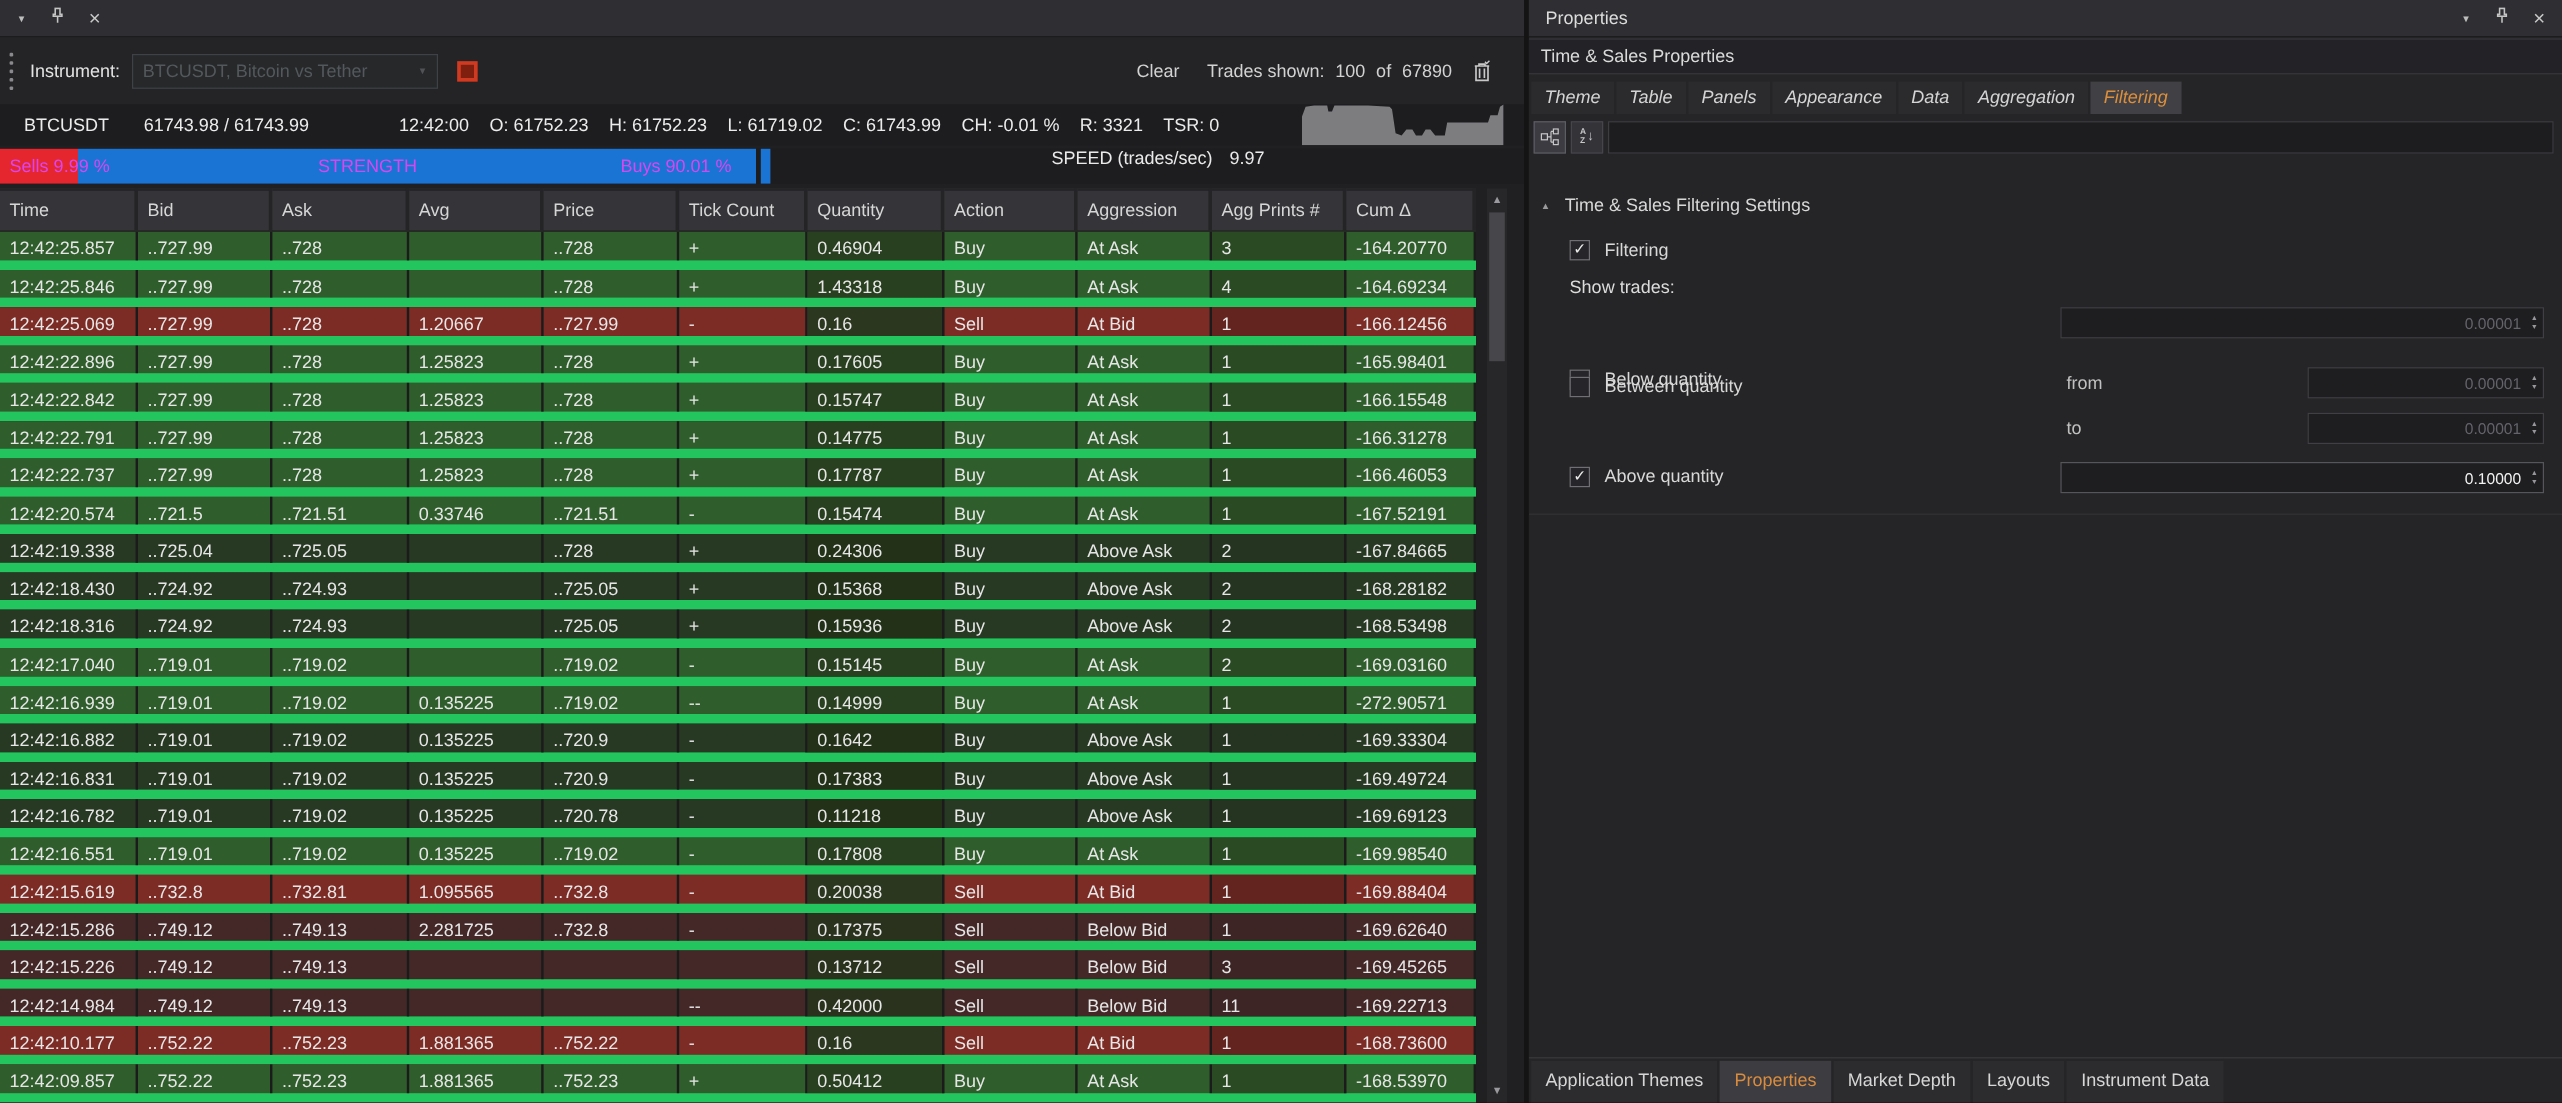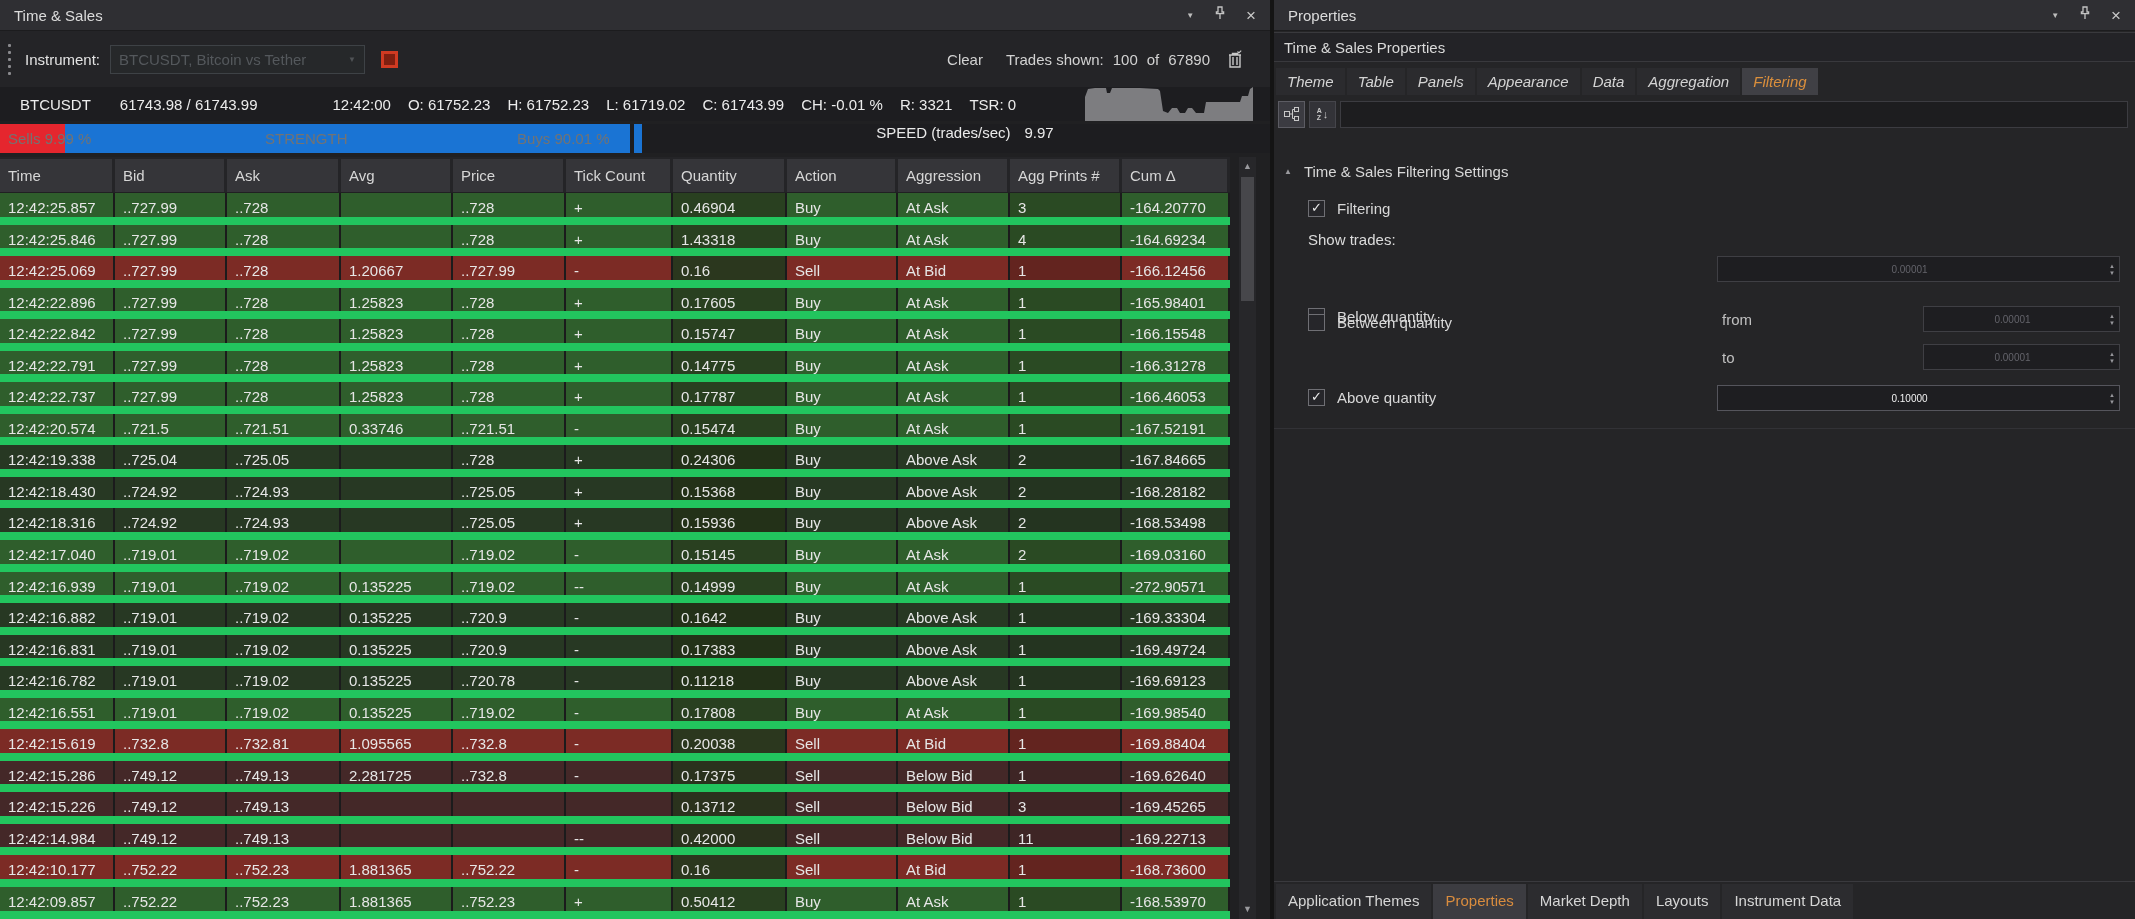--- a/index.html
+++ b/index.html
@@ -32,21 +32,21 @@
   .stats{position:absolute;top:87px;left:0;right:0;height:34px;background:#1d1d20;display:flex;align-items:center;
     font-size:15px;color:#ececec;gap:17px;padding-left:20px;}
   .stats .sym{margin-right:12px;}
   .stats .pair{margin-right:58px;}
   #sparkline{position:absolute;right:17px;top:-3px;}
   
   .strength{position:absolute;top:124px;left:0;right:0;height:29px;background:#1d1d20;}
   .seg-sells{position:absolute;left:0;top:0;bottom:0;width:65px;background:#e5262e;}
   .seg-buys{position:absolute;left:65px;top:0;bottom:0;width:565px;background:#1a74d4;}
   .seg-sliver{position:absolute;left:634px;top:0;bottom:0;width:8px;background:#1a74d4;}
-  .strength .lab{position:absolute;top:0;height:16px;line-height:29px;font-size:15px;color:#737373;white-space:nowrap;}
+  .strength .lab{position:absolute;top:0;height:16px;line-height:29px;font-size:15px;color:#d946ef;white-space:nowrap;}
   .lab-sells{left:8px;}
   .lab-strength{left:265px;}
   .lab-buys{left:517px;}
   .speed-area{position:absolute;left:660px;right:0;top:0;bottom:0;display:flex;align-items:flex-start;justify-content:center;
     gap:14px;font-size:15px;color:#eaeaea;}
   
   .thead,.trow{display:grid;grid-template-columns:115px 112px 114px 112px 113px 107px 114px 111px 112px 112px 108px;width:1230px;}
   .thead{position:absolute;top:157px;left:0;height:35px;}
   .hcell{background:#353539;border-right:3px solid #242427;border-top:2px solid #242427;color:#d6d6d6;font-size:15px;
     line-height:33px;padding-left:8px;white-space:nowrap;overflow:hidden;}
@@ -73,41 +73,40 @@
   .pt-btn{width:27px;height:27px;background:#333338;border:1px solid #45454b;display:flex;align-items:center;justify-content:center;}
   .pt-btn.sel{background:#3b3b41;border-color:#5c5c63;}
   .pt-search{flex:1;height:27px;background:#1d1d1f;border:1px solid #3c3c41;color:#e0e0e0;font-size:14px;padding:0 6px;outline:none;}
   .sec-head{position:absolute;top:163px;left:10px;display:flex;align-items:center;gap:12px;font-size:15px;color:#d8d8d8;}
   .sec-arrow{font-size:8px;color:#9a9a9e;}
   .prow{position:absolute;display:flex;align-items:center;gap:12px;font-size:15px;color:#d8d8d8;}
   .checkbox{width:17px;height:17px;background:#26262a;border:1px solid #6f6f74;position:relative;flex:none;}
   .checkbox .mark{display:none;color:#ececec;font-size:13px;position:absolute;left:2px;top:-1px;}
   .checkbox.checked .mark{display:block;}
   .numinput{position:absolute;height:26px;background:#1e1e21;border:1px solid #3f3f44;display:flex;align-items:center;}
-  .numinput .numval{flex:1;text-align:center;font-size:10px;padding-right:4px;color:#f2f2f2;}
+  .numinput .numval{flex:1;text-align:right;font-size:13px;padding-right:4px;color:#f2f2f2;}
   .numinput.disabled .numval{color:#63636a;}
   .numinput.enabled{border-color:#55555c;}
   .spinner{width:14px;display:flex;flex-direction:column;align-items:center;justify-content:center;gap:1px;}
   .spinner i{font-style:normal;font-size:6px;line-height:6px;color:#96969b;}
   .hdivider{position:absolute;left:0;right:0;height:1px;background:#323236;}
   #bottom-tabs{position:absolute;left:2px;right:0;bottom:0;top:884px;display:flex;gap:2px;border-top:none;}
   .bbar-line{position:absolute;left:0;right:0;top:881px;height:1px;background:#3a3a3e;}
   .btab{background:#2c2c2f;color:#d6d6d6;font-size:15px;padding:0 12px;line-height:33px;white-space:nowrap;height:35px;}
   .btab.active{background:#3c3c41;color:#d98c3e;}
   .flabel{position:absolute;font-size:15px;color:#c0c0c0;}
 </style>
 </head>
 <body>
 
 <div id="app">
 
   <section class="panel" id="left-panel">
 
     <div class="titlebar">
-      <span class="t-title">Time &amp; Sales</span>
       <span class="tb-icons">
         <span class="tb-caret">▼</span>
         <span>
           <svg width="12" height="14" viewBox="0 0 12 14">
               <path d="M4 1h4v5h1.6v1.6H2.4V6H4zM6 7.6v5.4" stroke="#c4c4c4" stroke-width="1.3" fill="none"></path>
             </svg>
         </span>
         <span class="tb-close">×</span>
       </span>
     </div>

